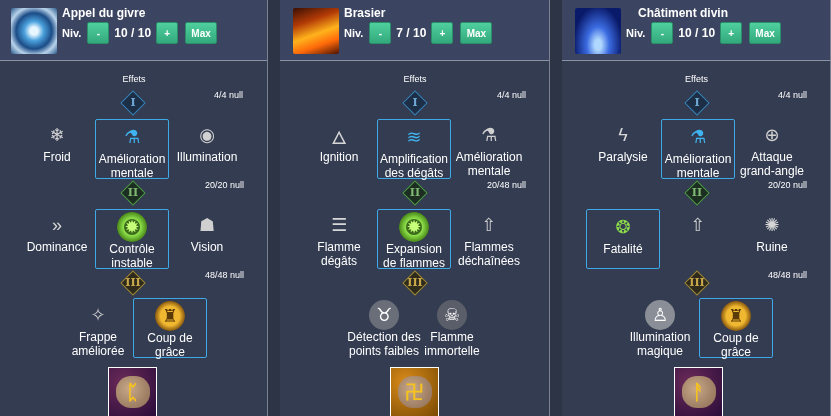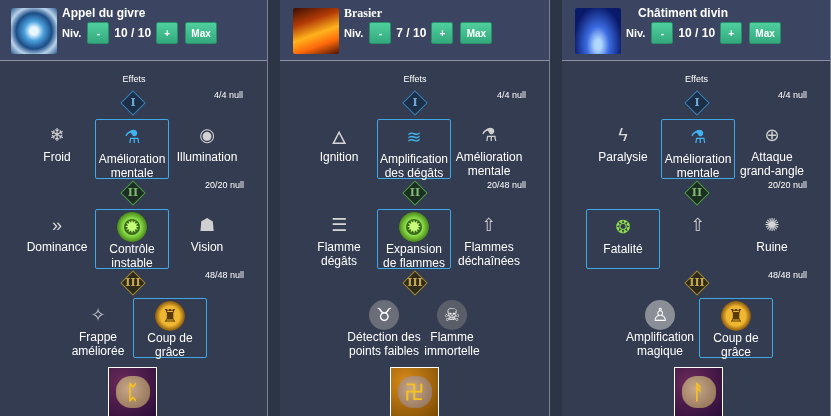--- a/index.html
+++ b/index.html
@@ -94,21 +94,21 @@
     <div class="rune" style="left:108px;top:305px;background:radial-gradient(circle at 30% 30%,#6a2a58,#2a0c3a);">
       <div class="rune-stone">ᛈ</div>
     </div>
   </div>
 </div>
 <div class="gap" style="left:268px;width:12px;"></div>
 
 <div class="col" style="left:280px;width:270px;">
   <div class="header">
     <div class="skill-icon" style="left:13px;background: linear-gradient(160deg, #3a1004 0%, #b23a06 30%, #ffb21c 55%, #ff6a0a 75%, #4a1204 100%);"></div>
-    <div class="skill-name" style="left:64px;font-family:Liberation Serif, serif;">Brasier</div>
+    <div class="skill-name" style="left:64px;">Brasier</div>
     <div class="lvl-row" style="left:64px;">
       <span class="lvl-label">Niv.</span>
       <div class="btn btn-minus">-</div>
       <span class="lvl-value">7 / 10</span>
       <div class="btn btn-plus">+</div>
       <div class="btn btn-max">Max</div>
     </div>
   </div>
   <div class="tree">
     <div class="effets" style="left:0;">Effets</div>
@@ -207,21 +207,21 @@
     <div class="node" style="left:173px;top:146px;">
       <div class="node-icon" style="color:#d6d6d6;">✺</div>
       <div class="node-label">Ruine</div>
     </div>
 
     <div class="tier-count" style="left:206px;top:208px;">48/48 null</div>
     <div class="tier-diamond" style="left:126px;top:212px;background:#2e2a1c;border:1px solid #a08a3a;"></div>
     <div class="tier-label" style="left:122px;top:214px;color:#c8a84a;">III</div>
     <div class="node" style="left:61px;top:236px;">
       <div class="node-icon" style="background:#8a8e96;color:#ffffff;">♙</div>
-      <div class="node-label">Amplification magique</div>
+      <div class="node-label">Illumination magique</div>
     </div>
     <div class="node selected" style="left:137px;top:236px;">
       <div class="node-icon" style="background:radial-gradient(circle,#f0b830 0 45%,#8a5a10 70%,transparent 72%);color:#5a3a08;">♜</div>
       <div class="node-label">Coup de grâce</div>
     </div>
 
     <div class="rune" style="left:112px;top:305px;background:radial-gradient(circle at 30% 30%,#6a2a58,#2a0c3a);">
       <div class="rune-stone">ᚨ</div>
     </div>
   </div>

